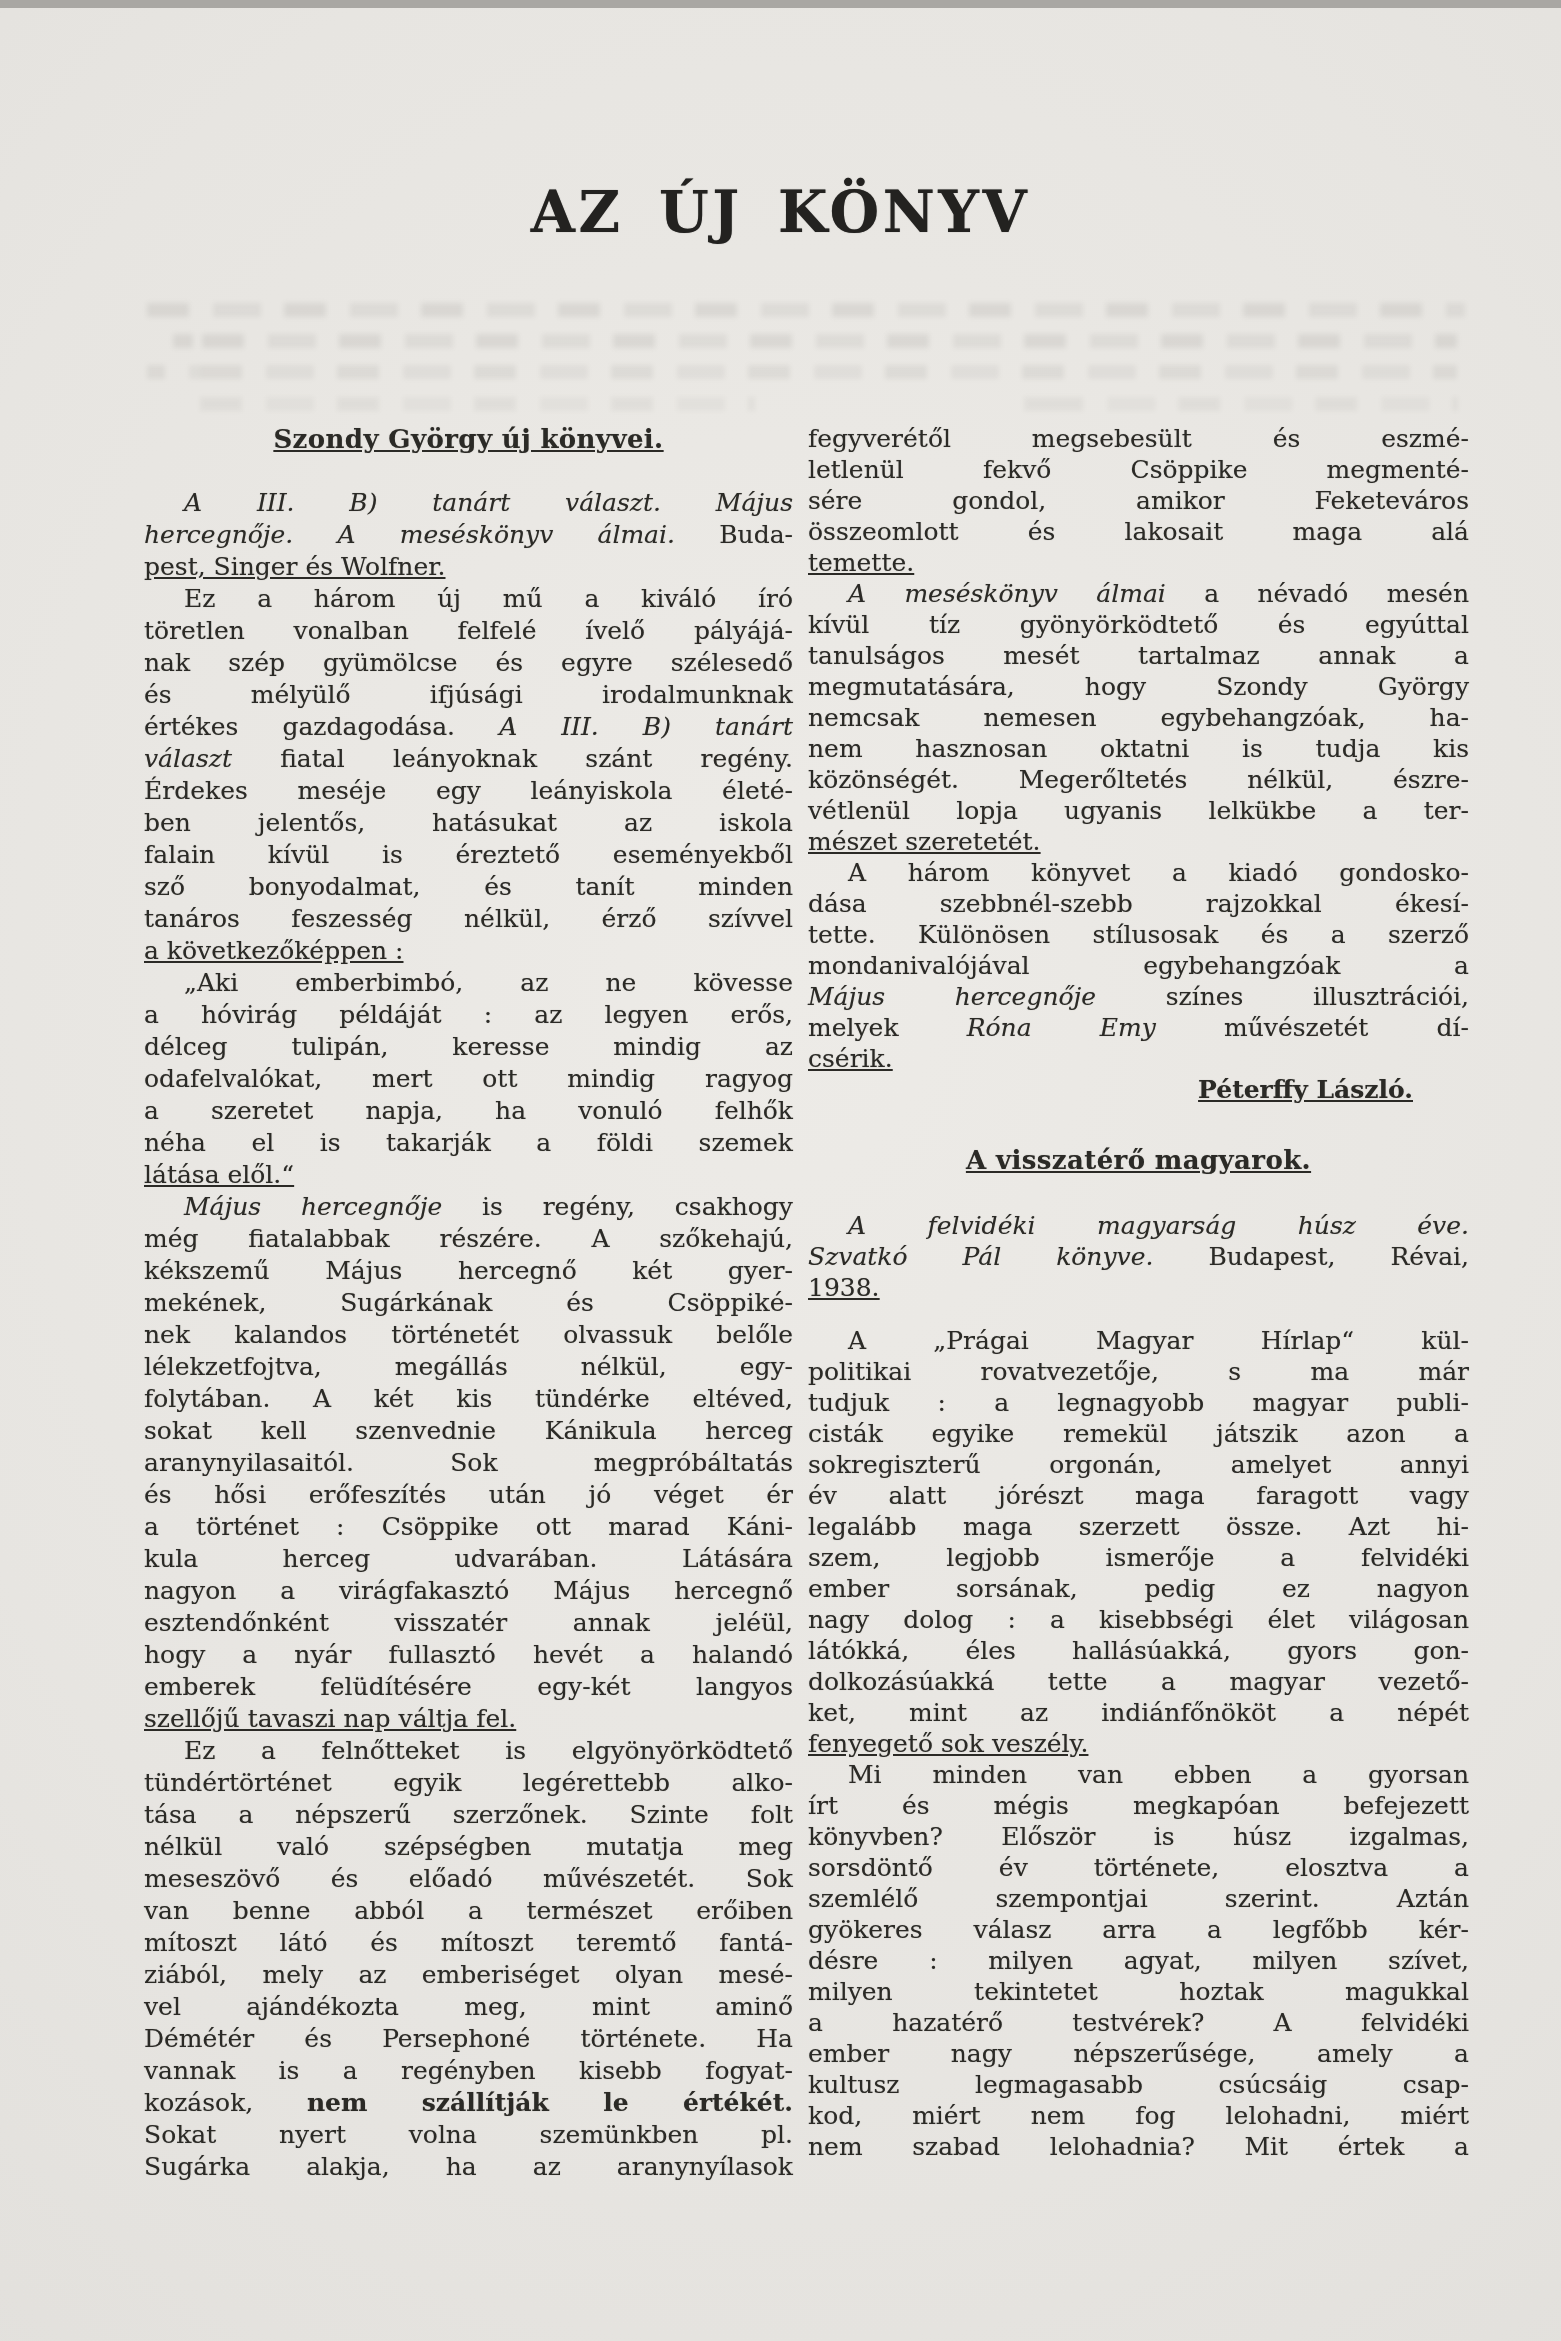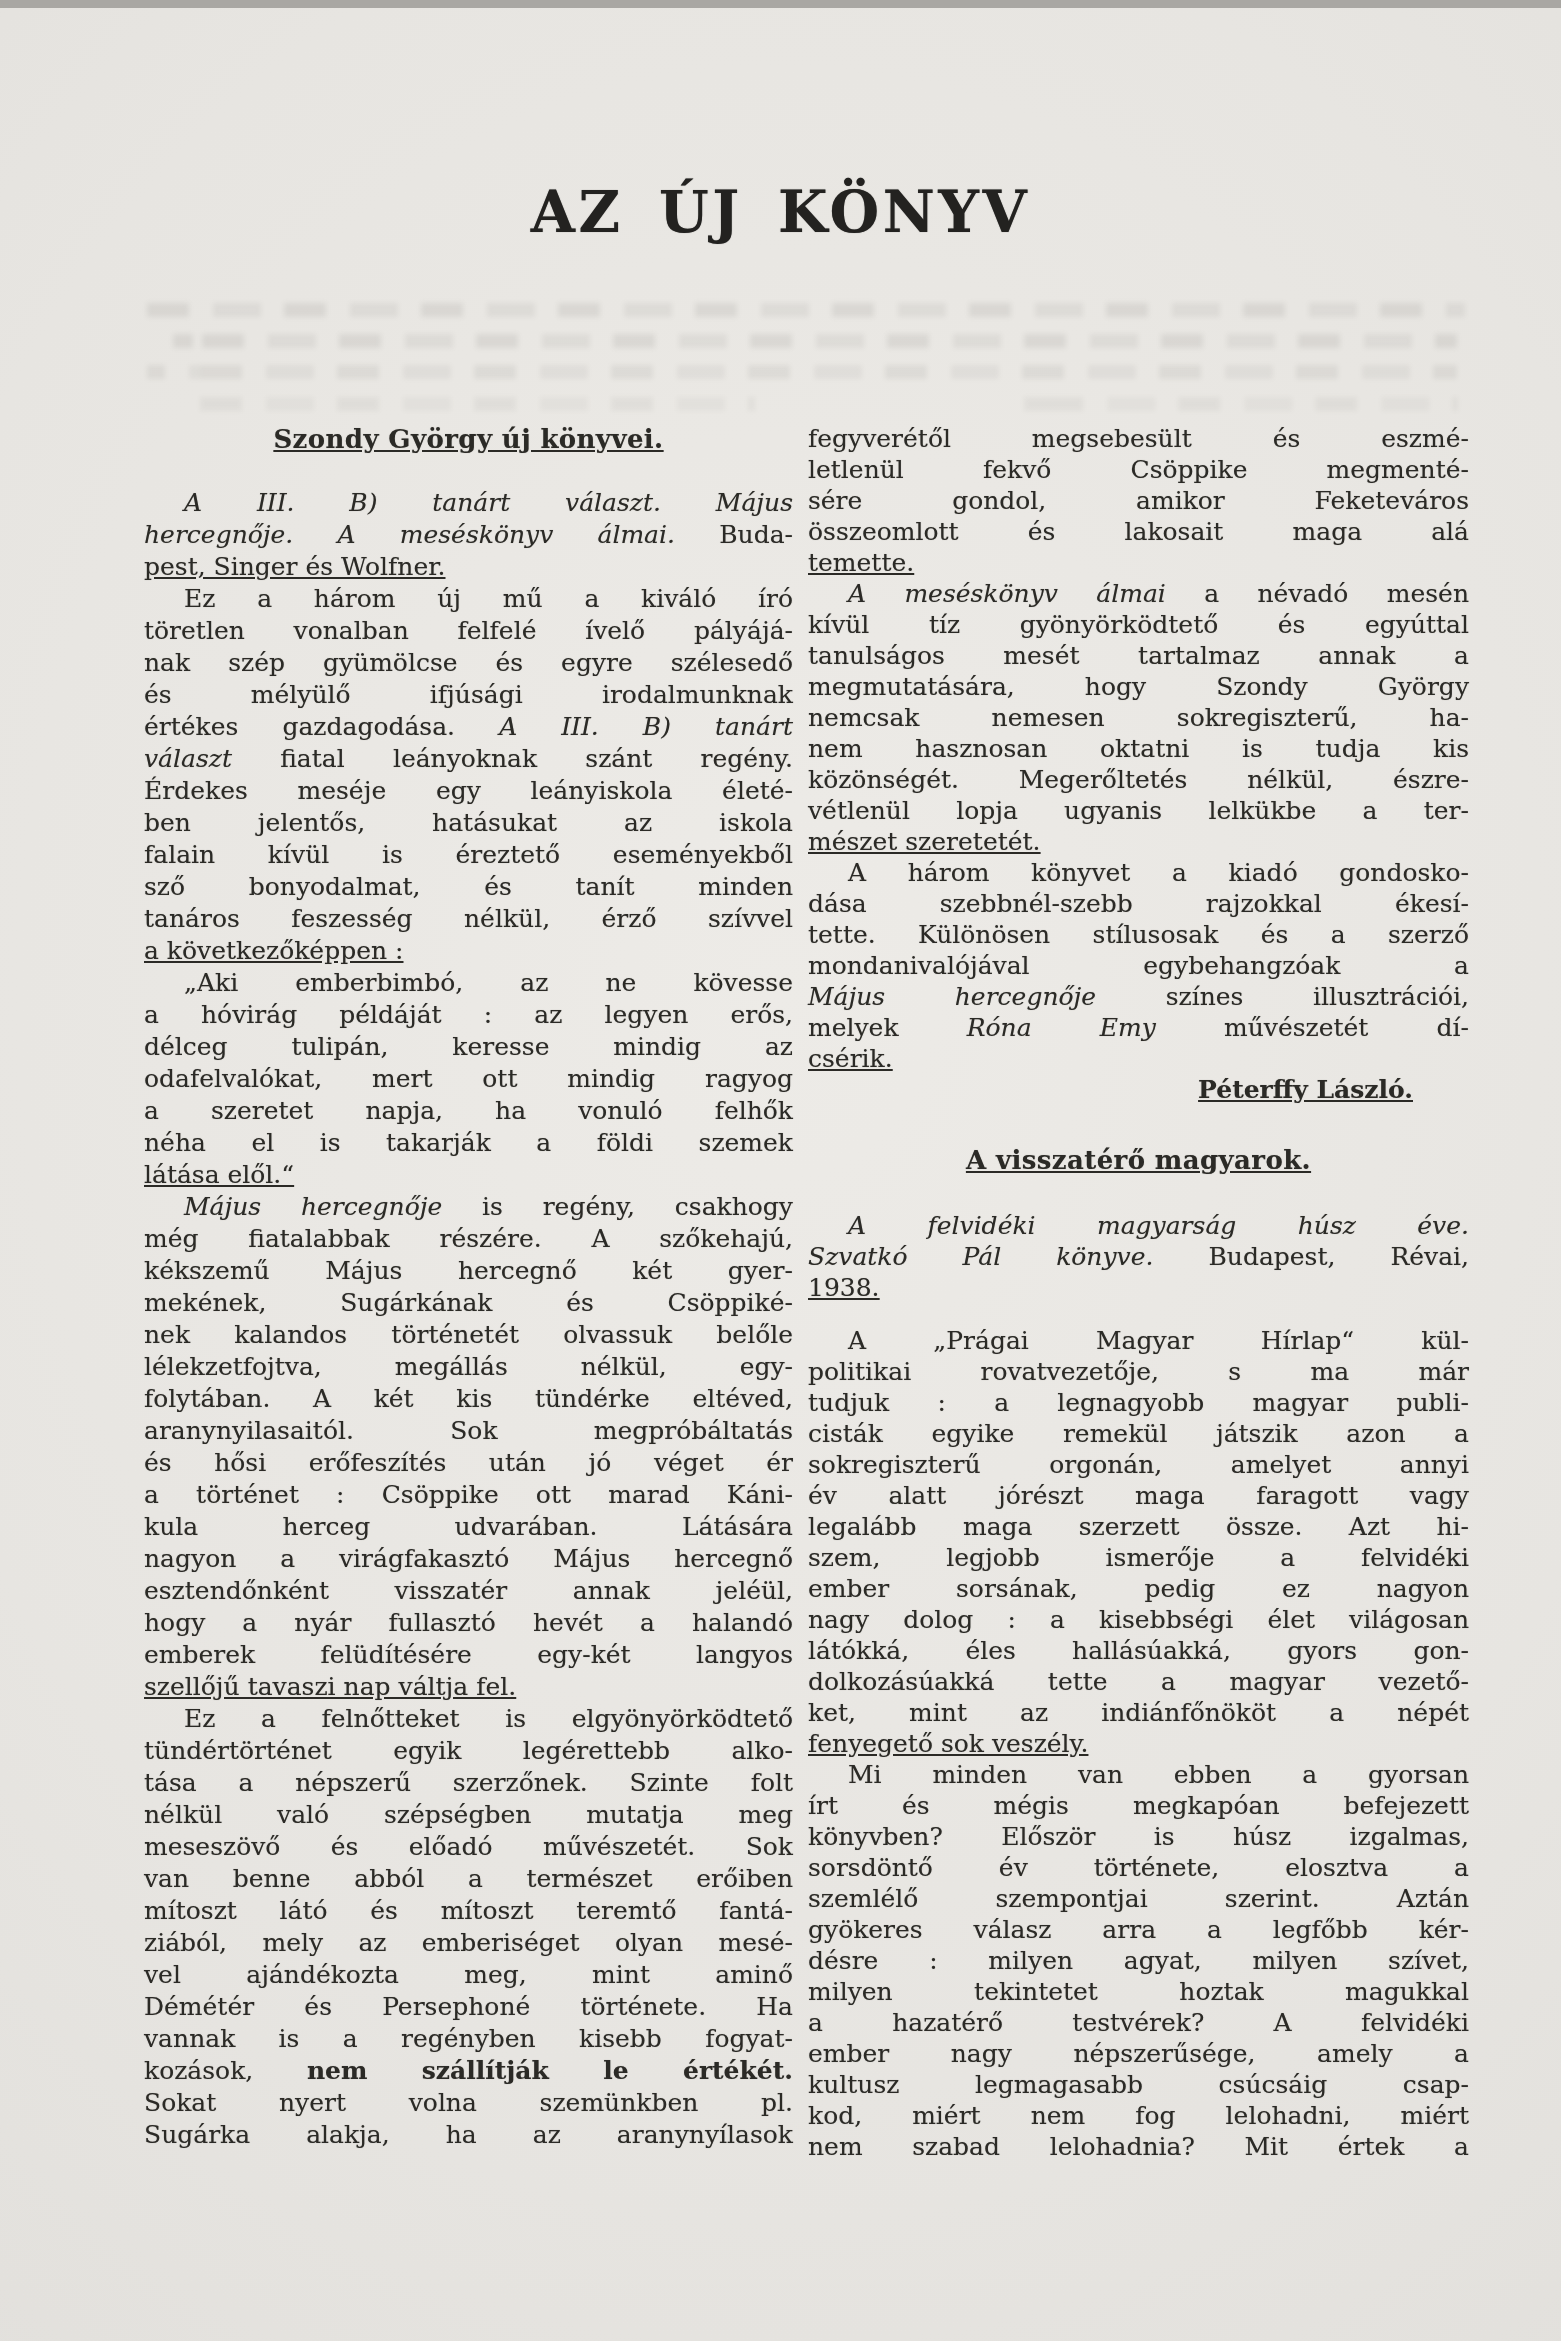--- a/index.html
+++ b/index.html
@@ -91,20 +91,21 @@
       <div class="ln"><span class="n">a szeretet napja, ha vonuló felhők</span></div>
       <div class="ln"><span class="n">néha el is takarják a földi szemek</span></div>
       <div class="ln end"><span class="n">látása elől.“</span></div>
       <div class="ln ind"><span class="i">Május hercegnője</span><span class="n"> is regény, csakhogy</span></div>
       <div class="ln"><span class="n">még fiatalabbak részére. A szőkehajú,</span></div>
       <div class="ln"><span class="n">kékszemű Május hercegnő két gyer-</span></div>
       <div class="ln"><span class="n">mekének, Sugárkának és Csöppiké-</span></div>
       <div class="ln"><span class="n">nek kalandos történetét olvassuk belőle</span></div>
       <div class="ln"><span class="n">lélekzetfojtva, megállás nélkül, egy-</span></div>
       <div class="ln"><span class="n">folytában. A két kis tündérke eltéved,</span></div>
+      <div class="ln"><span class="n">sokat kell szenvednie Kánikula herceg</span></div>
       <div class="ln"><span class="n">aranynyilasaitól. Sok megpróbáltatás</span></div>
       <div class="ln"><span class="n">és hősi erőfeszítés után jó véget ér</span></div>
       <div class="ln"><span class="n">a történet : Csöppike ott marad Káni-</span></div>
       <div class="ln"><span class="n">kula herceg udvarában. Látására</span></div>
       <div class="ln"><span class="n">nagyon a virágfakasztó Május hercegnő</span></div>
       <div class="ln"><span class="n">esztendőnként visszatér annak jeléül,</span></div>
       <div class="ln"><span class="n">hogy a nyár fullasztó hevét a halandó</span></div>
       <div class="ln"><span class="n">emberek felüdítésére egy-két langyos</span></div>
       <div class="ln end"><span class="n">szellőjű tavaszi nap váltja fel.</span></div>
       <div class="ln ind"><span class="n">Ez a felnőtteket is elgyönyörködtető</span></div>
@@ -125,21 +126,21 @@
   <div class="col col-right" style="--lh:31px">
       <div class="ln"><span class="n">fegyverétől megsebesült és eszmé-</span></div>
       <div class="ln"><span class="n">letlenül fekvő Csöppike megmenté-</span></div>
       <div class="ln"><span class="n">sére gondol, amikor Feketeváros</span></div>
       <div class="ln"><span class="n">összeomlott és lakosait maga alá</span></div>
       <div class="ln end"><span class="n">temette.</span></div>
       <div class="ln ind"><span class="i">A meséskönyv álmai</span><span class="n"> a névadó mesén</span></div>
       <div class="ln"><span class="n">kívül tíz gyönyörködtető és egyúttal</span></div>
       <div class="ln"><span class="n">tanulságos mesét tartalmaz annak a</span></div>
       <div class="ln"><span class="n">megmutatására, hogy Szondy György</span></div>
-      <div class="ln"><span class="n">nemcsak nemesen sokregiszterű, ha-</span></div>
+      <div class="ln"><span class="n">nemcsak nemesen egybehangzóak, ha-</span></div>
       <div class="ln"><span class="n">nem hasznosan oktatni is tudja kis</span></div>
       <div class="ln"><span class="n">közönségét. Megerőltetés nélkül, észre-</span></div>
       <div class="ln"><span class="n">vétlenül lopja ugyanis lelkükbe a ter-</span></div>
       <div class="ln end"><span class="n">mészet szeretetét.</span></div>
       <div class="ln ind"><span class="n">A három könyvet a kiadó gondosko-</span></div>
       <div class="ln"><span class="n">dása szebbnél-szebb rajzokkal ékesí-</span></div>
       <div class="ln"><span class="n">tette. Különösen stílusosak és a szerző</span></div>
       <div class="ln"><span class="n">mondanivalójával egybehangzóak a</span></div>
       <div class="ln"><span class="i">Május hercegnője</span><span class="n"> színes illusztrációi,</span></div>
       <div class="ln"><span class="n">melyek </span><span class="i">Róna Emy</span><span class="n"> művészetét dí-</span></div>

